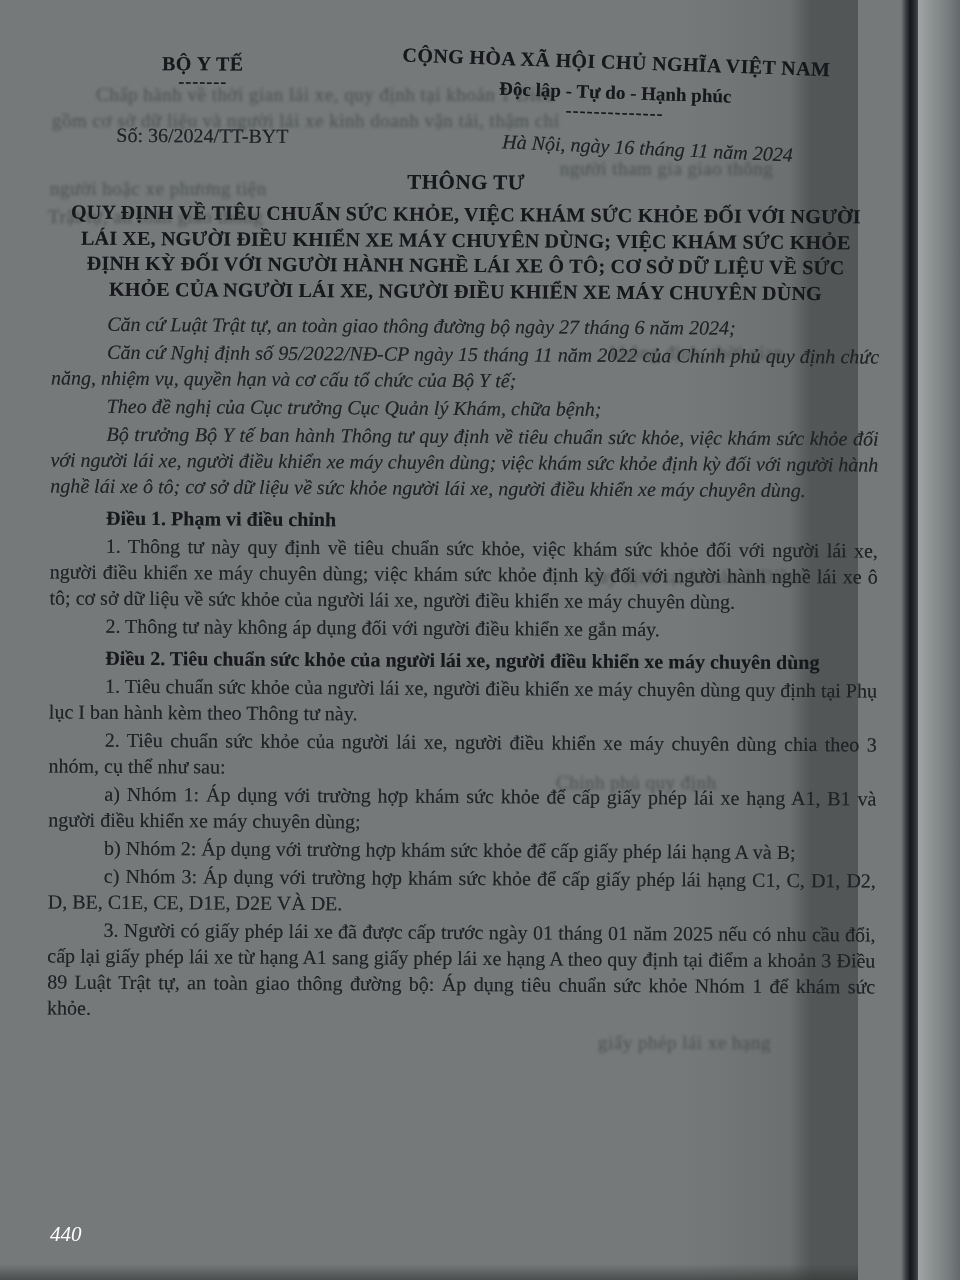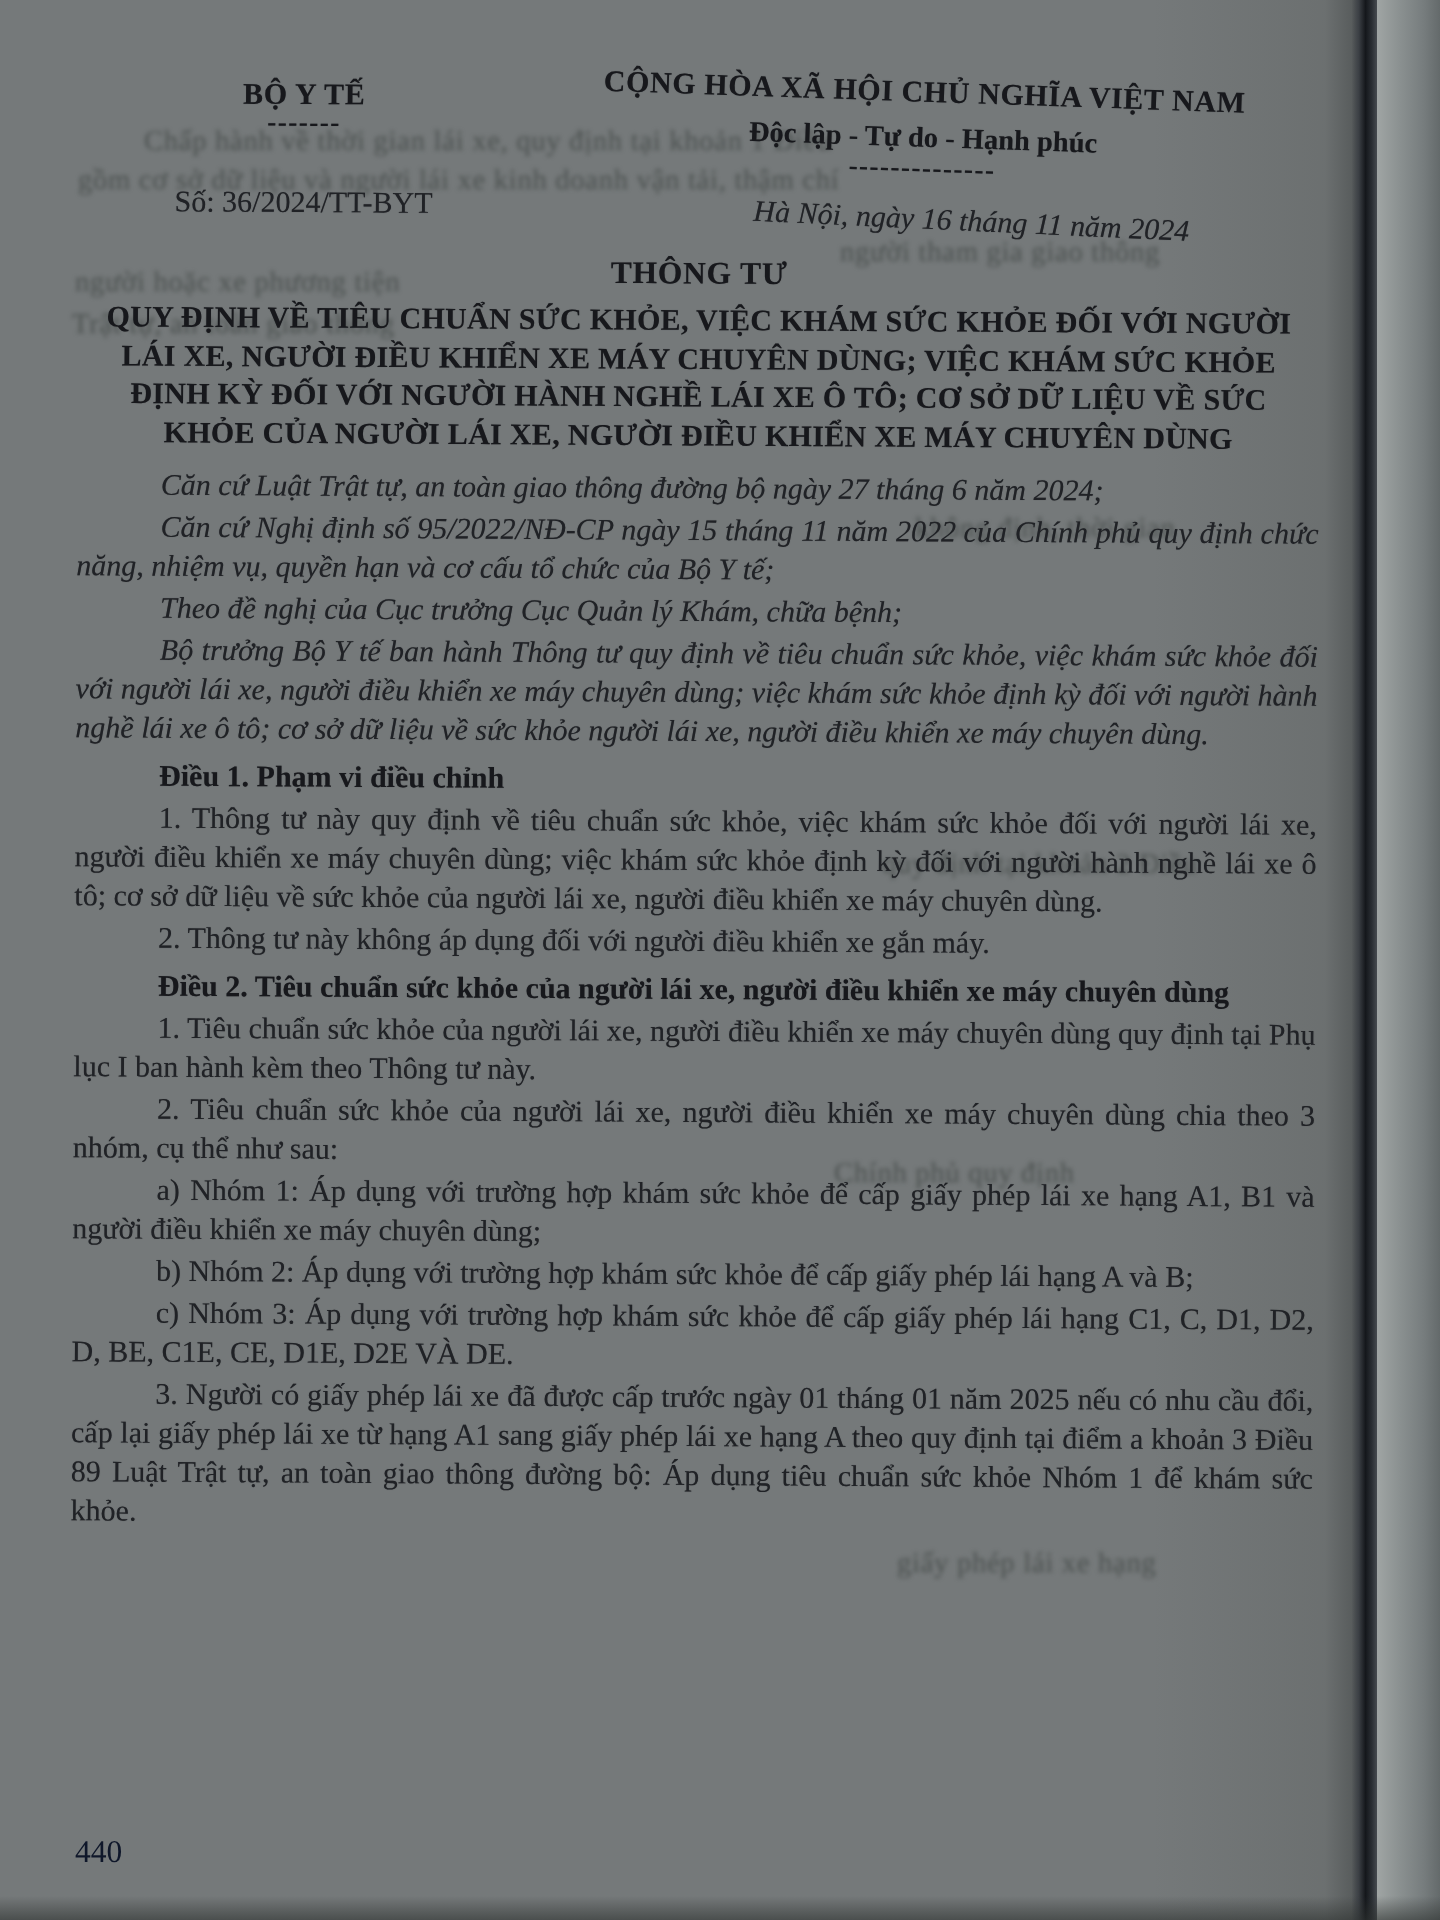--- a/index.html
+++ b/index.html
@@ -1,21 +1,21 @@
 <!DOCTYPE html>
 <html><head>
 <meta charset="utf-8">
 <style>
   html,body{margin:0;padding:0;}
   body{
     width:960px;height:1280px;overflow:hidden;
     background:#75797a;
     font-family:"Liberation Serif","DejaVu Serif",serif;
   }
-  .scene{position:relative;width:960px;height:1280px;}
+  .scene{position:relative;width:858px;height:1280px;}
 
   
   .page{
     position:absolute;inset:0;
     background:
       radial-gradient(130% 95% at 38% 30%, rgba(255,255,255,0.16), rgba(0,0,0,0) 62%),
       linear-gradient(to bottom, rgba(110,114,110,0.22), rgba(0,0,0,0) 70px),
       linear-gradient(to right,#d6d6d0 0%,#d2d2cc 18%,#cfcfc9 60%,#c6c7c1 82%,#b3b5b0 91%,#94979三 94%,#888b88 95%),
       #cccdc7;
   }
@@ -85,21 +85,21 @@
   }
 
   p{margin:0;text-align:justify;text-indent:56px;}
   .pre{margin-top:2px;}
   .pre:first-of-type{margin-top:9px;}
   .para{margin-top:2px;}
   .art-head{margin-top:6px;}
 
   .page-number{
     position:absolute;left:50px;top:1222px;
-    font-size:21px;color:#0f172a;
+    font-size:21px;color:#ffffff;font-style:italic;
   }
 
   
   .content, .frag{text-shadow:0 0 0.5px rgba(32,34,38,0.55);}
 </style>
 </head>
 <body>
 
 <div class="scene">
   <div class="page">

